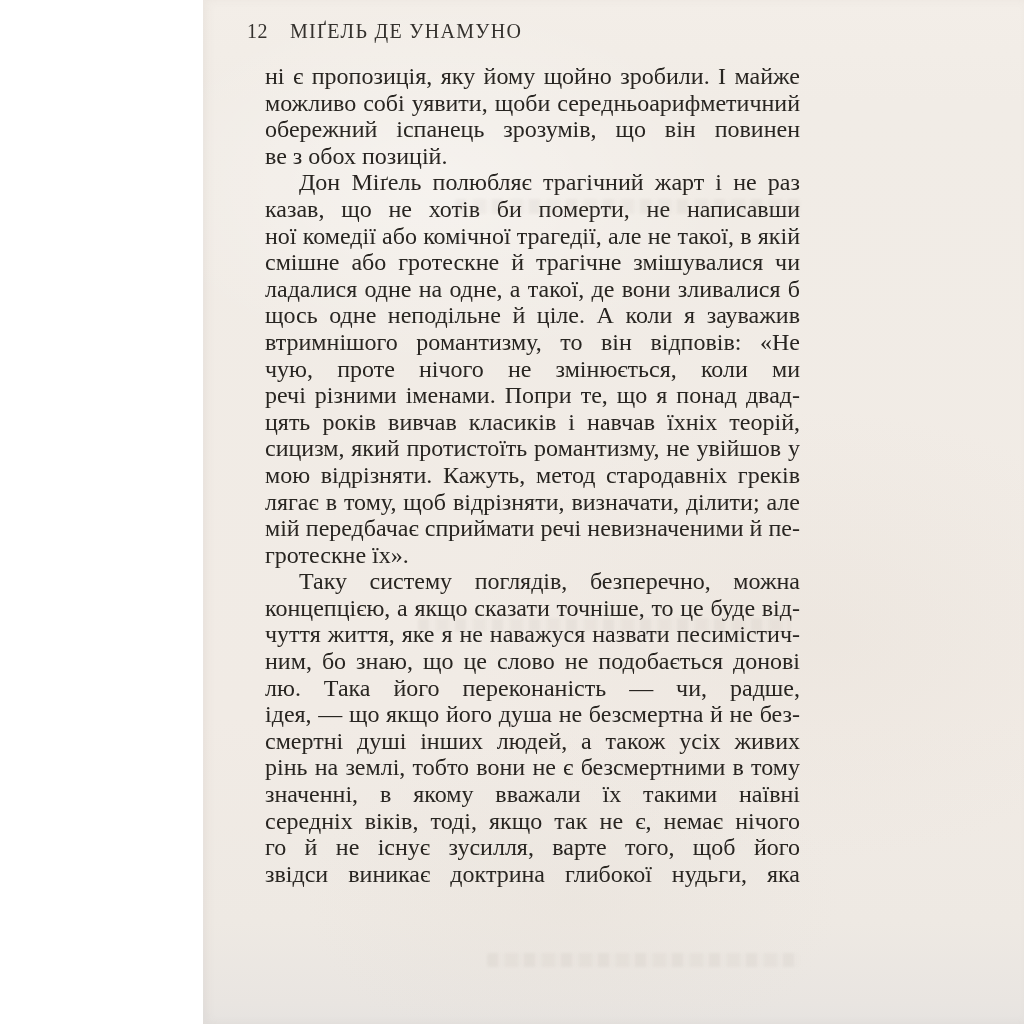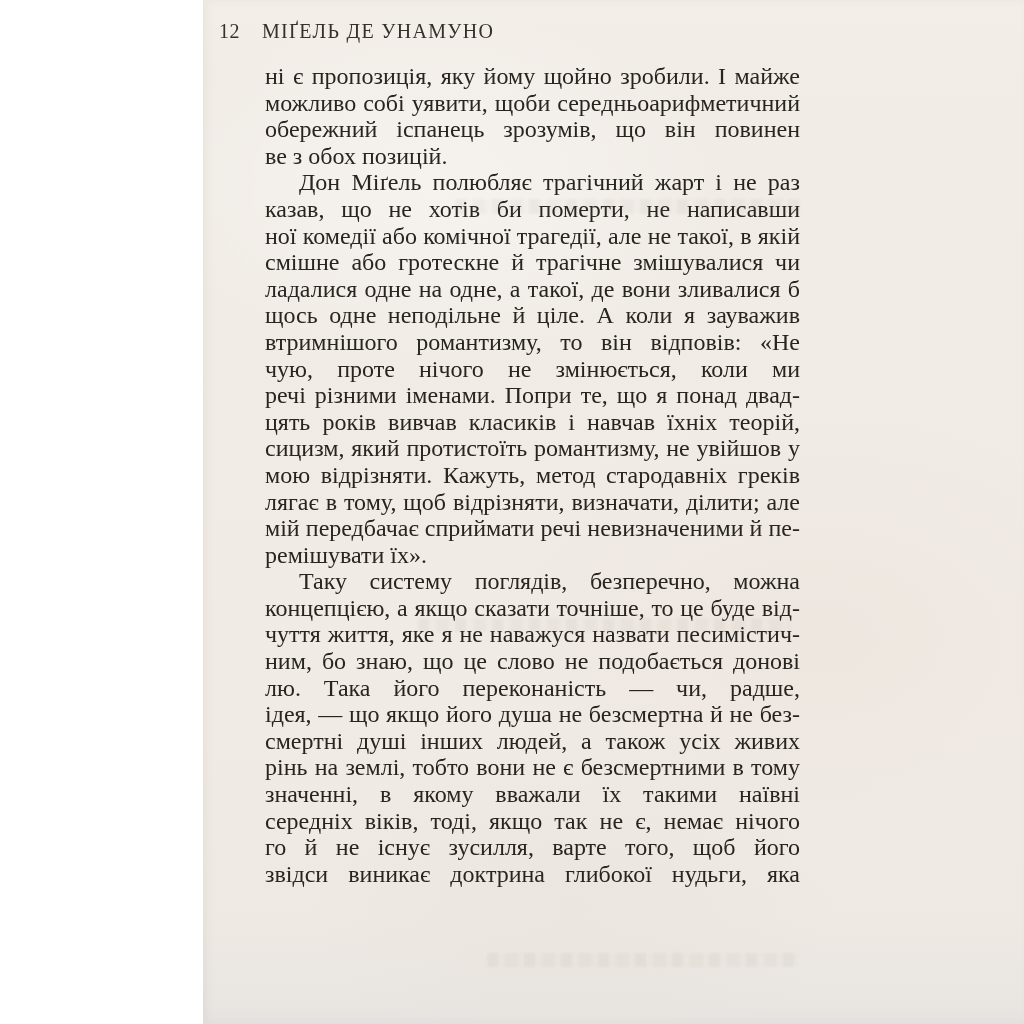--- a/index.html
+++ b/index.html
@@ -30,21 +30,21 @@
     inset: 0;
     background:
       radial-gradient(ellipse 420px 260px at 28% 18%, rgba(255,255,255,0.35), rgba(255,255,255,0) 70%),
       radial-gradient(ellipse 500px 320px at 75% 62%, rgba(226,218,208,0.25), rgba(226,218,208,0) 70%),
       radial-gradient(ellipse 380px 240px at 45% 88%, rgba(229,222,214,0.30), rgba(229,222,214,0) 70%);
     pointer-events: none;
   }
   .header {
     position: absolute;
     top: 19px;
-    left: 16px;
+    left: 44px;
     font-family: "Liberation Serif", "DejaVu Serif", serif;
     font-size: 20px;
     line-height: 24px;
     color: #34312d;
     white-space: nowrap;
   }
   .pagenum {
     display: inline-block;
     letter-spacing: 0.5px;
   }
@@ -122,21 +122,21 @@
           <div class="line">ладалися одне на одне, а такої, де вони зливалися б у</div>
           <div class="line">щось одне неподільне й ціле. А коли я зауважив йому,</div>
           <div class="line">втримнішого романтизму, то він відповів: «Не запере-</div>
           <div class="line">чую, проте нічого не змінюється, коли ми називаємо</div>
           <div class="line">речі різними іменами. Попри те, що я понад двад-</div>
           <div class="line">цять років вивчав класиків і навчав їхніх теорій, кла-</div>
           <div class="line">сицизм, який протистоїть романтизму, не увійшов у</div>
           <div class="line">мою відрізняти. Кажуть, метод стародавніх греків по-</div>
           <div class="line">лягає в тому, щоб відрізняти, визначати, ділити; але</div>
           <div class="line">мій передбачає сприймати речі невизначеними й пе-</div>
-          <div class="line last">ремішувати їх».</div>
+          <div class="line last">гротескне їх».</div>
         </div>
         <div class="para">
           <div class="line indent">Таку систему поглядів, безперечно, можна назвати</div>
           <div class="line">концепцією, а якщо сказати точніше, то це буде від-</div>
           <div class="line">чуття життя, яке я не наважуся назвати песимістич-</div>
           <div class="line">ним, бо знаю, що це слово не подобається донові Міґе-</div>
           <div class="line">лю. Така його переконаність — чи, радше, нав’язлива</div>
           <div class="line">ідея, — що якщо його душа не безсмертна й не без-</div>
           <div class="line">смертні душі інших людей, а також усіх живих ство-</div>
           <div class="line">рінь на землі, тобто вони не є безсмертними в тому</div>

